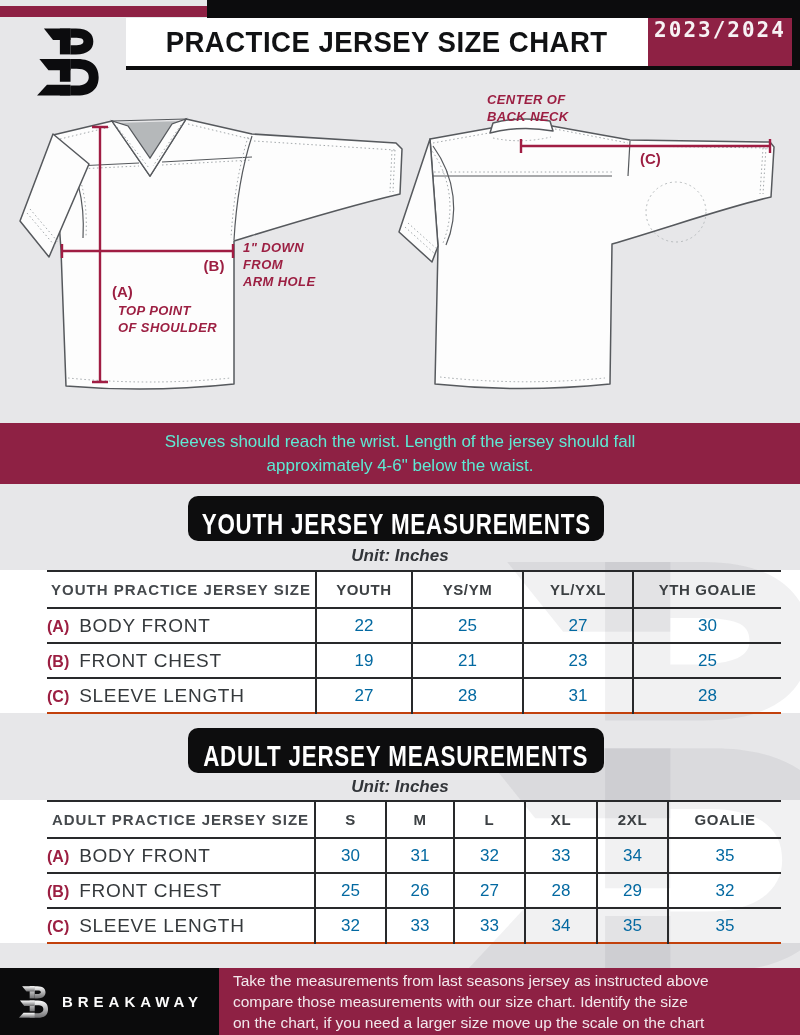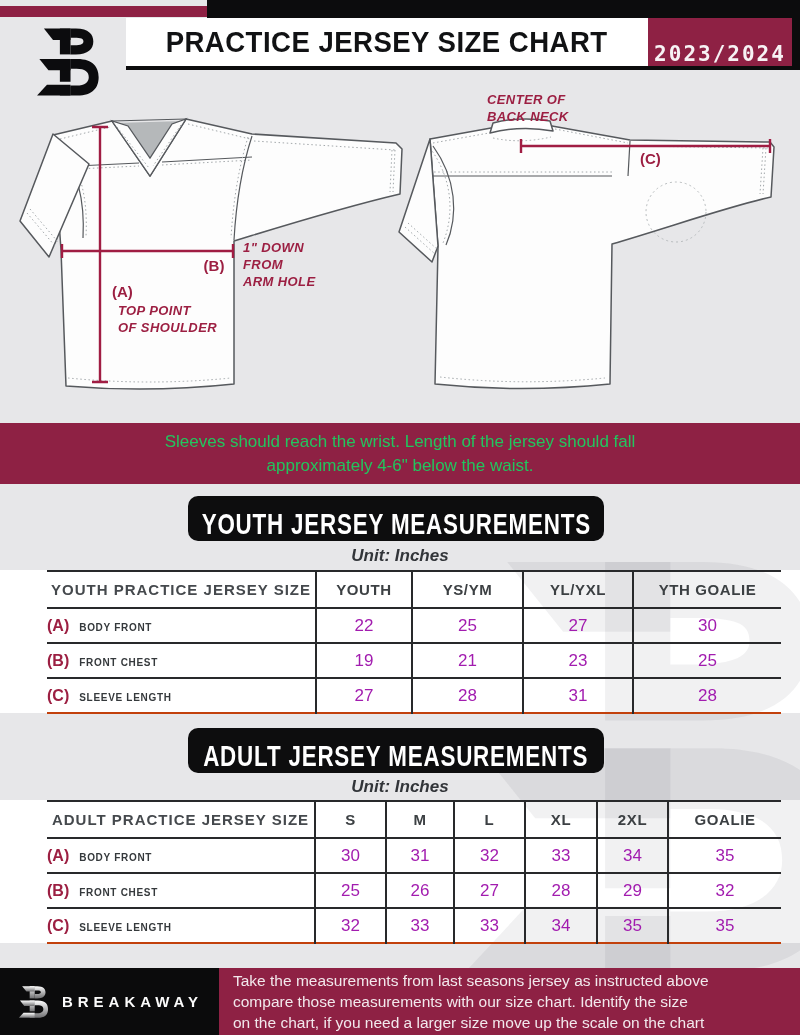--- a/index.html
+++ b/index.html
@@ -10,35 +10,35 @@
   
   .topbar-black{left:207px;top:0;width:593px;height:19px;background:#0c0c0d;z-index:2;}
   .topbar-maroon{left:0;top:6px;width:207px;height:11px;background:#8e2144;z-index:2;}
   .header-underlay{left:126px;top:18px;width:674px;height:52px;background:#0c0c0d;z-index:2;}
   .logo-header{left:26px;top:24px;width:86px;height:76px;z-index:2;}
   .title-box{left:126px;top:18px;width:522px;height:48px;background:#ffffff;display:flex;
              align-items:center;justify-content:center;z-index:3;}
   .title-box span{font-size:29px;font-weight:bold;color:#111214;letter-spacing:.5px;
                   white-space:nowrap;display:inline-block;transform:scaleX(.95);}
   .year-box{left:648px;top:18px;width:144px;height:48px;background:#8e2144;display:flex;
-            align-items:flex-end;justify-content:center;z-index:3;}
+            align-items:flex-start;justify-content:center;z-index:3;}
   .year-box span{font-family:"DejaVu Sans Mono",monospace;font-size:21px;font-weight:bold;
                  color:#f7f2f4;letter-spacing:2px;white-space:nowrap;}
 
   
   .diagram{left:0;top:90px;z-index:2;}
   .jersey{fill:#fdfdfd;stroke:#56595d;stroke-width:1.5;stroke-linejoin:round;}
   .seam{fill:none;stroke:#56595d;stroke-width:1.2;}
   .stitch{fill:none;stroke:#a3a8ab;stroke-width:1;stroke-dasharray:1.5,2.6;}
   .mline{stroke:#a01d43;stroke-width:2.4;fill:none;}
   .mkey{fill:#9c1f42;font-weight:bold;font-size:15px;}
   .mnote{fill:#9c1f42;font-style:italic;font-weight:600;font-size:13px;letter-spacing:.4px;}
 
   
-  .banner{left:0;top:423px;width:800px;height:61px;background:#8e2144;color:#22c55e;
+  .banner{left:0;top:423px;width:800px;height:61px;background:#8e2144;color:#5eead4;
           display:flex;flex-direction:column;align-items:center;justify-content:center;
           font-size:17px;line-height:24px;z-index:2;}
 
   
   .pill{width:416px;height:45px;background:#0d0d0e;border-radius:10px;display:flex;
         align-items:flex-end;justify-content:center;z-index:2;}
   .pill span{color:#ffffff;font-weight:bold;font-size:28px;letter-spacing:1px;white-space:nowrap;
              display:inline-block;transform:scale(.8,1.05);}
   .pill-youth{left:188px;top:496px;}
   .pill-adult{left:188px;top:728px;}
@@ -55,24 +55,24 @@
              table-layout:fixed;z-index:2;}
   .table-youth{top:570px;}
   .table-adult{top:800px;}
   table.size tr{border-top:2px solid #28292b;height:35px;}
   table.size tr.hdr{height:37px;}
   table.size{border-bottom:2px solid #c2410c;}
   table.size th,table.size td{padding:0;vertical-align:middle;background:transparent;}
   table.size th:not(:first-child),table.size td:not(:first-child){border-left:2px solid #28292b;}
   th.colhead{font-size:15px;font-weight:bold;letter-spacing:.6px;color:#3c4043;text-align:center;}
   th.rowhead{font-size:15px;font-weight:600;letter-spacing:1px;color:#45494d;text-align:center;}
-  td.val{font-size:17px;color:#a21caf;text-align:center;font-weight:normal;}
+  td.val{font-size:17px;color:#0369a1;text-align:center;font-weight:normal;}
   td.lbl{text-align:left;padding-left:28px;white-space:nowrap;}
   td.lbl .key{color:#9c1f42;font-weight:bold;font-size:16px;margin-right:10px;}
-  td.lbl .txt{font-size:10px;font-weight:700;letter-spacing:.7px;color:#35393c;}
+  td.lbl .txt{font-size:19px;font-weight:400;letter-spacing:.7px;color:#35393c;}
 
   
   .watermark{left:428px;top:534px;width:466px;height:466px;z-index:1;pointer-events:none;}
 
   
   .footer-black{left:0;top:968px;width:219px;height:67px;background:#0b0b0c;display:flex;
                 align-items:center;justify-content:center;gap:10px;z-index:3;}
   .footer-black .brand{color:#fbfbfb;font-weight:bold;font-size:15px;letter-spacing:5px;
                        white-space:nowrap;}
   .footer-maroon{left:219px;top:968px;width:581px;height:67px;background:#8e2144;z-index:3;

